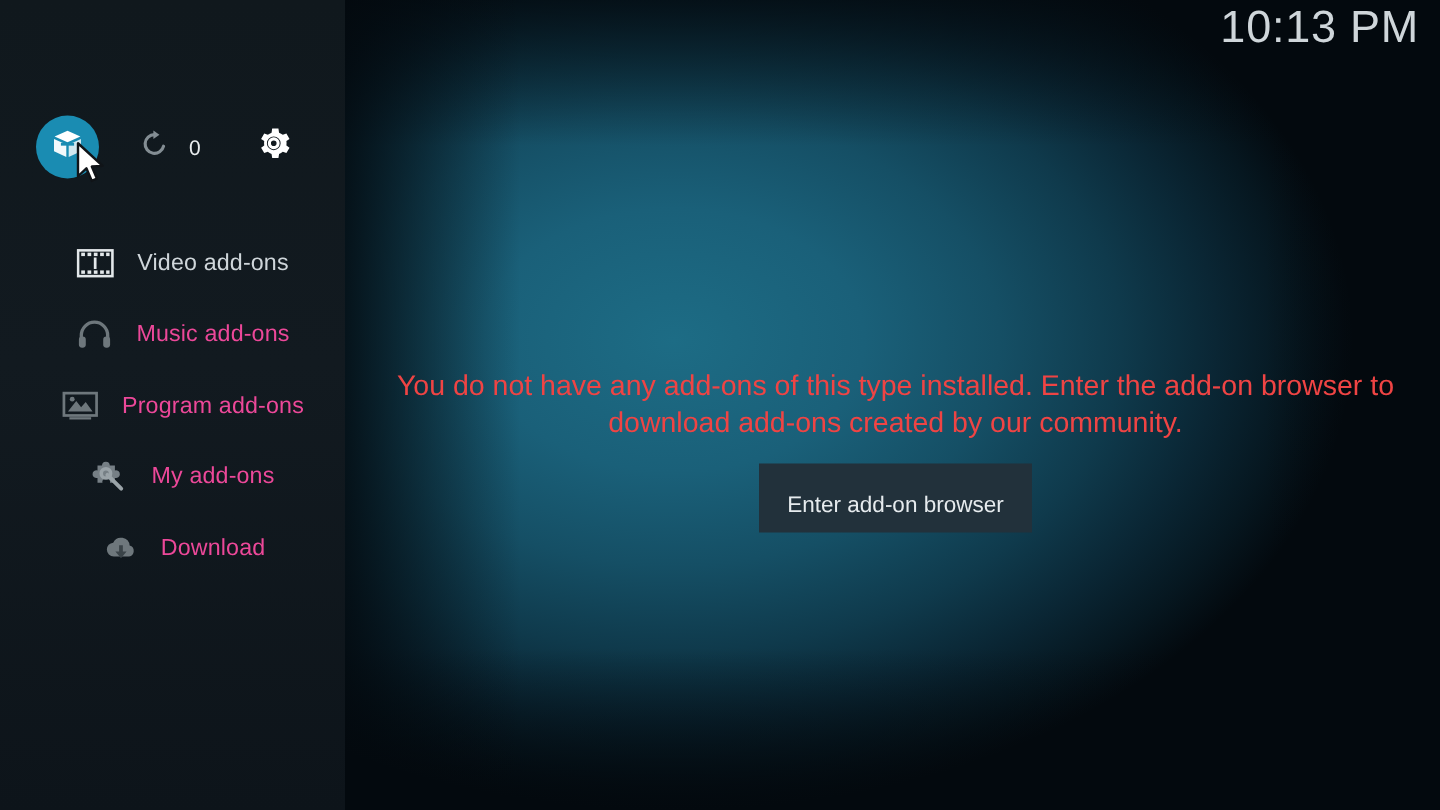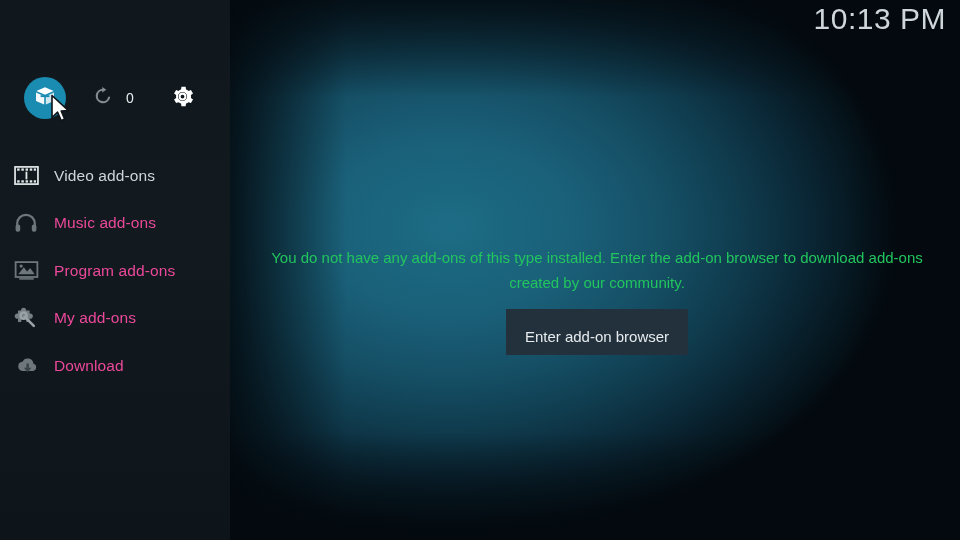--- a/index.html
+++ b/index.html
@@ -106,20 +106,21 @@
     left: 0;
     top: 152px;
     width: 230px;
   }
   .menu-item {
     height: 47.5px;
     display: flex;
     align-items: center;
     padding-left: 9px;
     box-sizing: border-box;
+    justify-content: center;
   }
   .menu-icon {
     width: 34px;
     height: 28px;
     display: flex;
     align-items: center;
     justify-content: center;
     flex: 0 0 34px;
   }
   .menu-label {
@@ -144,23 +145,23 @@
 
   
   #empty-state {
     position: absolute;
     left: 247px;
     top: 245px;
     width: 700px;
     text-align: center;
   }
   #empty-message {
-    font-size: 15px;
+    font-size: 19px;
     line-height: 25px;
-    color: #22c55e;
+    color: #ef4444;
     margin: 0 auto;
     width: 680px;
   }
   #enter-browser-button {
     display: inline-block;
     margin-top: 14px;
     padding: 20px 19px 9px 19px;
     background: #22313b;
     color: #e6ebee;
     font-size: 15px;

